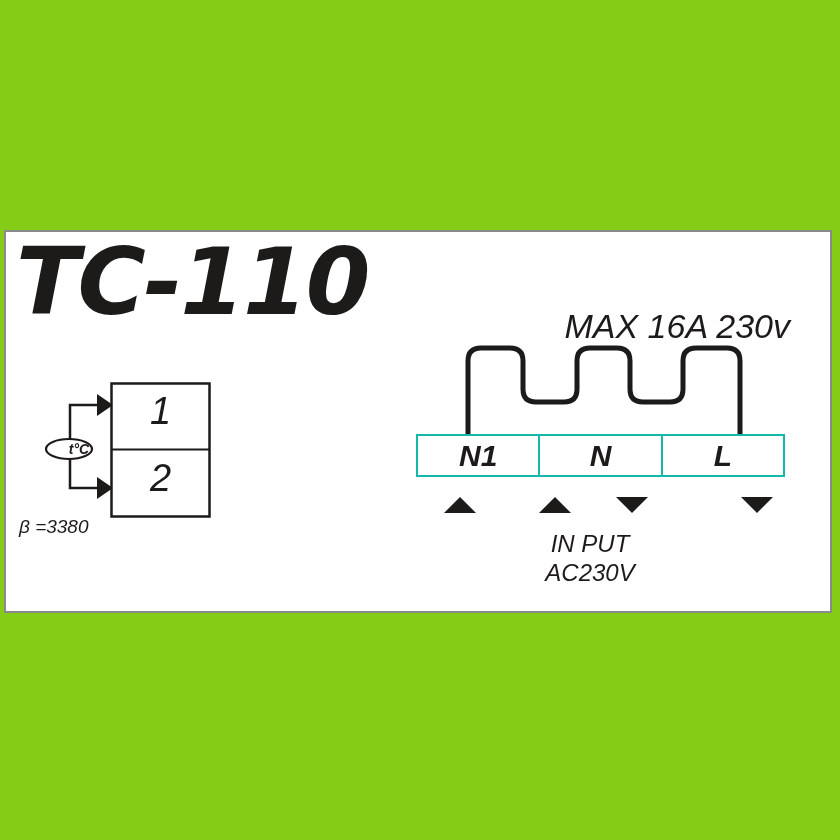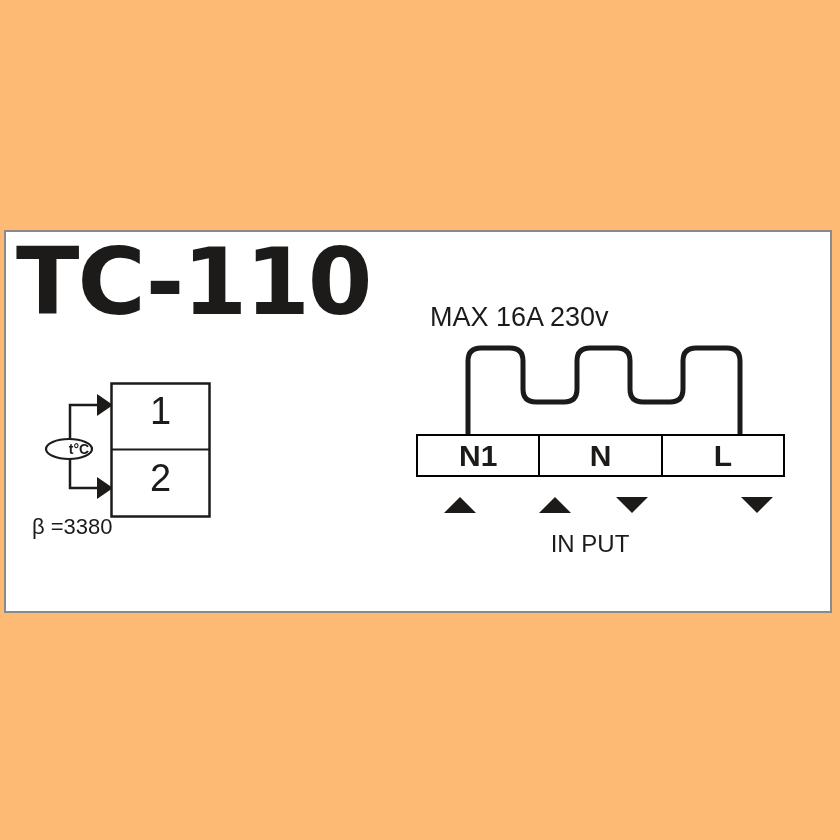--- a/index.html
+++ b/index.html
@@ -1,18 +1,18 @@
 <!DOCTYPE html>
 <html><head>
 <meta charset="utf-8">
 <style>
   html,body{margin:0;padding:0;background:#ffffff;}
   .canvas{
-    position:relative;width:840px;height:840px;background:#fdba74;overflow:hidden;
-    font-family:"Liberation Sans",sans-serif;color:#1d1b1a;
+    position:relative;width:840px;height:840px;background:#84cc16;overflow:hidden;
+    font-family:"Liberation Sans",sans-serif;color:#1d1b1a;font-style:italic;
   }
   .frame{
     position:absolute;left:4px;top:230px;width:824px;height:379px;
     border:2px solid #8a8a8a;background:#ffffff;
   }
   .title{
     position:absolute;left:16px;top:236px;
     font-family:"DejaVu Sans","Liberation Sans",sans-serif;
     font-weight:bold;font-size:93px;line-height:93px;letter-spacing:-2px;color:#1d1b1a;
     white-space:nowrap;
@@ -22,33 +22,33 @@
     position:absolute;left:111px;width:99px;text-align:center;
     font-size:38px;line-height:38px;color:#1d1b1a;
   }
   .label-1{top:392px;}
   .label-2{top:459px;}
   .pill-label{
     position:absolute;left:46px;top:441px;width:66px;height:17px;
     text-align:center;font-size:14px;line-height:17px;font-weight:bold;color:#1d1b1a;
   }
   .beta-line,.r25-line{
-    position:absolute;left:32px;font-size:22px;line-height:28px;color:#1d1b1a;white-space:nowrap;
+    position:absolute;left:19px;font-size:19px;line-height:28px;color:#1d1b1a;white-space:nowrap;
   }
   .beta-line{top:513px;}
   .r25-line{top:542px;}
   .max-rating{
-    position:absolute;left:430px;top:303px;width:360px;text-align:left;
-    font-size:27px;line-height:28px;color:#1d1b1a;white-space:nowrap;
+    position:absolute;left:430px;top:312px;width:360px;text-align:right;
+    font-size:34px;line-height:28px;color:#1d1b1a;white-space:nowrap;
   }
   .terminal-strip{
     position:absolute;left:416px;top:434px;width:369px;height:43px;display:flex;
   }
   .terminal-cell{
-    flex:1 1 0;border:2px solid #000000;background:#ffffff;margin-left:-2px;
+    flex:1 1 0;border:2px solid #14b8a6;background:#ffffff;margin-left:-2px;
     display:flex;align-items:center;justify-content:center;
     font-size:30px;font-weight:bold;color:#1d1b1a;
   }
   .terminal-cell:first-child{margin-left:0;}
   .input-label{
     position:absolute;left:470px;top:529px;width:240px;text-align:center;
     font-size:24px;line-height:29px;color:#1d1b1a;
   }
 </style>
 </head>
@@ -87,15 +87,16 @@
   <div class="max-rating">MAX 16A 230v</div>
 
   <div class="terminal-strip">
     <div class="terminal-cell">N1</div>
     <div class="terminal-cell">N</div>
     <div class="terminal-cell">L</div>
   </div>
 
   <div class="input-label">
     <div>IN PUT</div>
+    <div>AC230V</div>
   </div>
 
 </div>
 
 </body></html>

